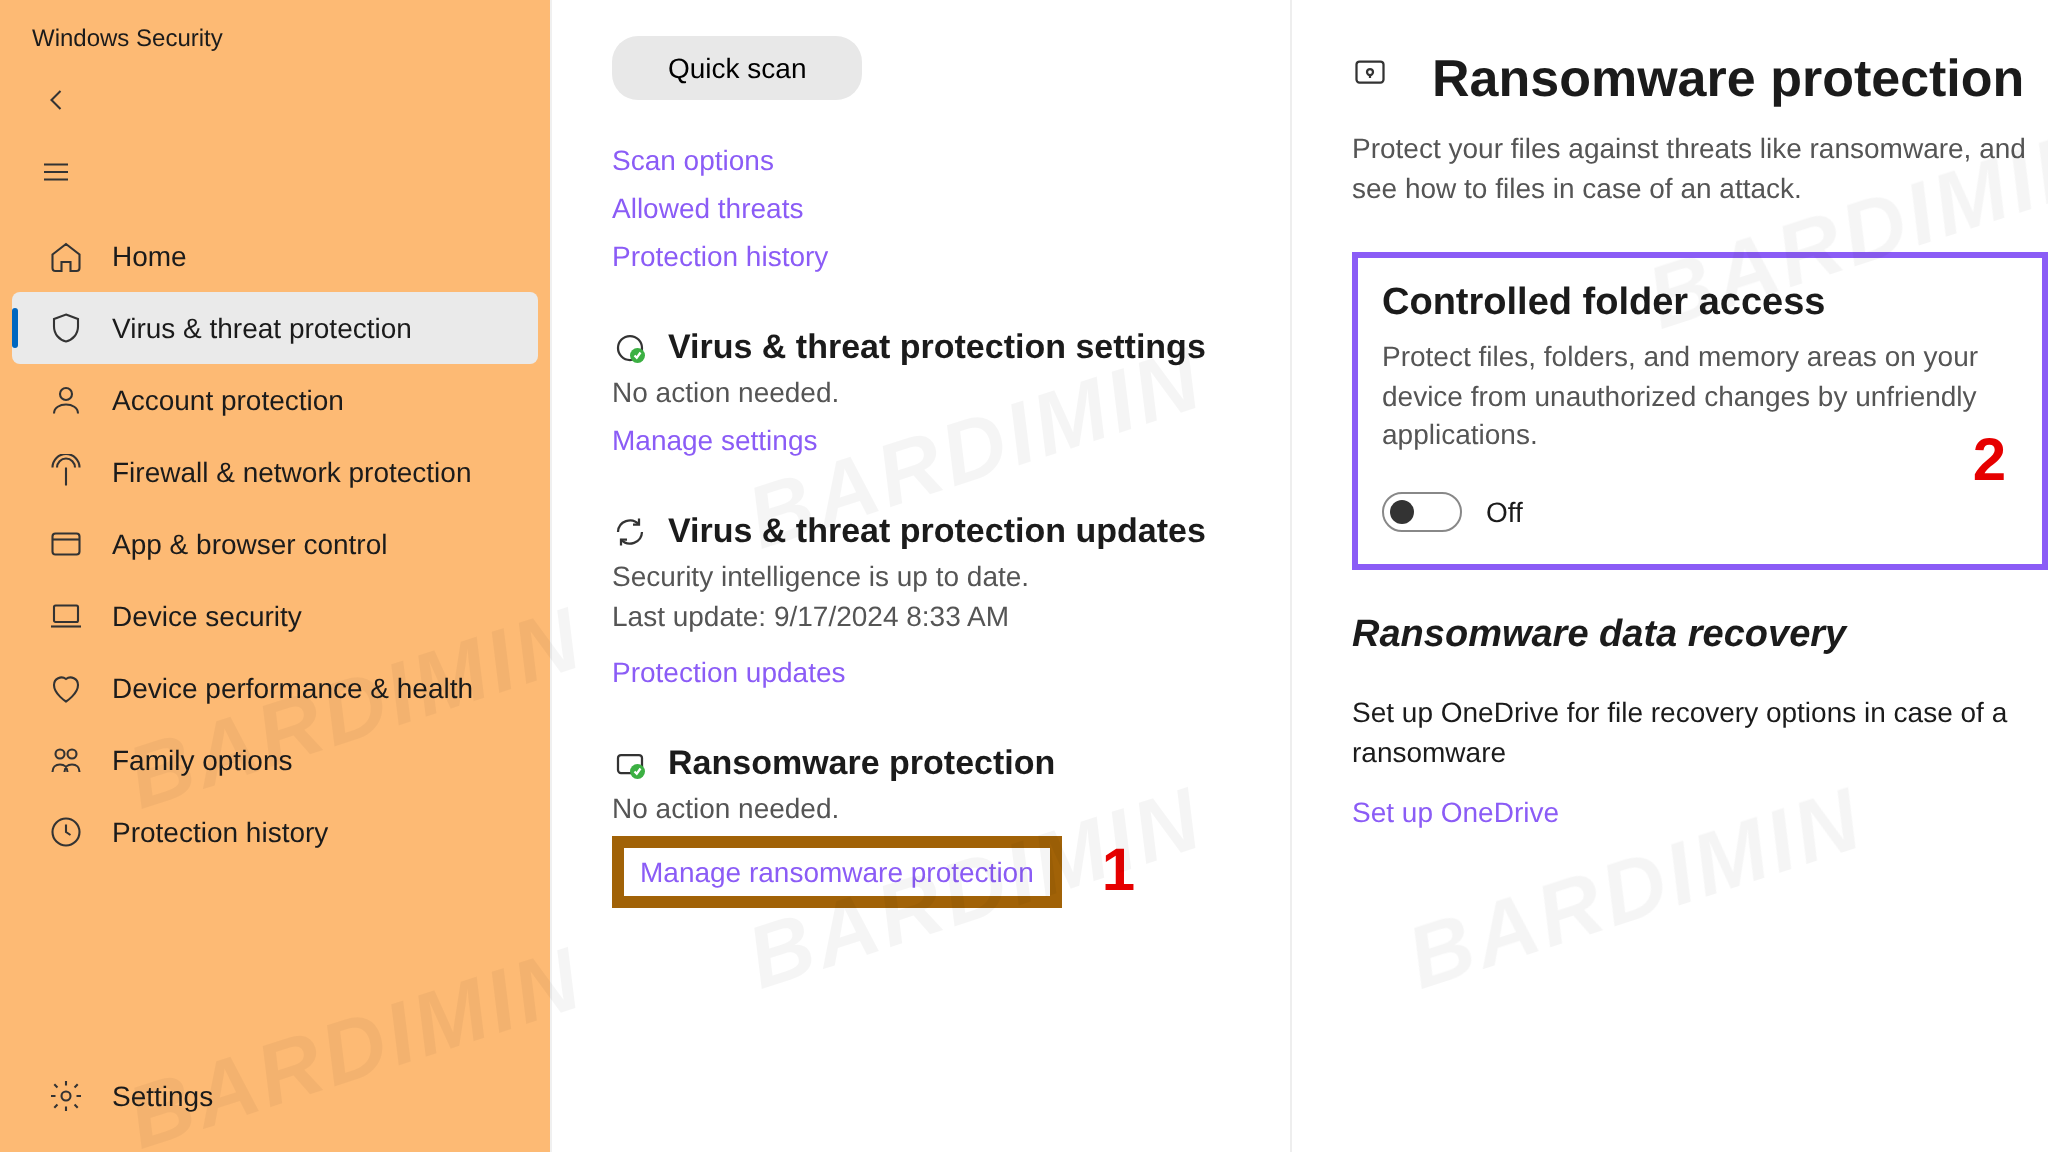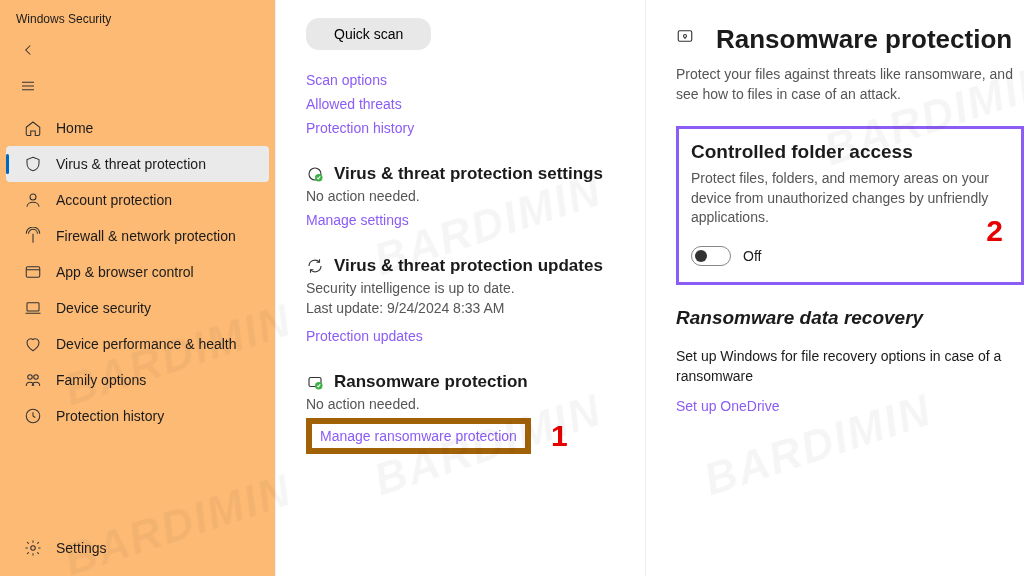--- a/index.html
+++ b/index.html
@@ -309,21 +309,21 @@
   <div class="section-head">
     <span class="sec-icon">
         <svg viewBox="0 0 24 24">
           <path d="M4 12a8 8 0 0 1 14-5M20 12a8 8 0 0 1-14 5" fill="none" stroke="#333" stroke-width="1.5"></path>
           <path d="M18 3v4h-4M6 21v-4h4" fill="none" stroke="#333" stroke-width="1.5"></path>
         </svg>
       </span>
     <h3>Virus &amp; threat protection updates</h3>
   </div>
   <div class="sub-text">Security intelligence is up to date.</div>
-  <div class="sub-text">Last update: 9/24/2024 8:33 AM</div>
+  <div class="sub-text">Last update: 9/17/2024 8:33 AM</div>
   <span class="link" style="margin-top:12px">Protection updates</span>
 
   <div class="section-head">
     <span class="sec-icon">
         <svg viewBox="0 0 24 24">
           <rect x="4" y="6" width="16" height="12" rx="2" fill="none" stroke="#333" stroke-width="1.5"></rect>
           <circle cx="17" cy="17" r="5" fill="#3cb043"></circle>
           <path d="M15 17l1.5 1.5L19 15" stroke="#fff" stroke-width="1.5" fill="none"></path>
         </svg>
       </span>
@@ -356,21 +356,21 @@
     <div class="cfa-desc">Protect files, folders, and memory areas on your device from unauthorized changes by unfriendly applications.</div>
     <span class="annot" style="right:18px; bottom:34px;">2</span>
     <div class="toggle-row">
       <div class="toggle"></div>
       <span>Off</span>
     </div>
   </div>
 
   <div class="recovery">
     <h2>Ransomware data recovery</h2>
-    <div class="cfa-desc" style="margin-top:18px;color:#1b1b1b">Set up Windows for file recovery options in case of a ransomware</div>
+    <div class="cfa-desc" style="margin-top:18px;color:#1b1b1b">Set up OneDrive for file recovery options in case of a ransomware</div>
     <span class="link" style="margin-top:12px">Set up OneDrive</span>
   </div>
 </div>
 
 <div class="watermark" style="left:60px; top:330px;">BARDIMIN</div>
 <div class="watermark" style="left:60px; top:500px;">BARDIMIN</div>
 <div class="watermark" style="left:370px; top:200px;">BARDIMIN</div>
 <div class="watermark" style="left:370px; top:420px;">BARDIMIN</div>
 <div class="watermark" style="left:700px; top:420px;">BARDIMIN</div>
 <div class="watermark" style="left:820px; top:90px;">BARDIMIN</div>

